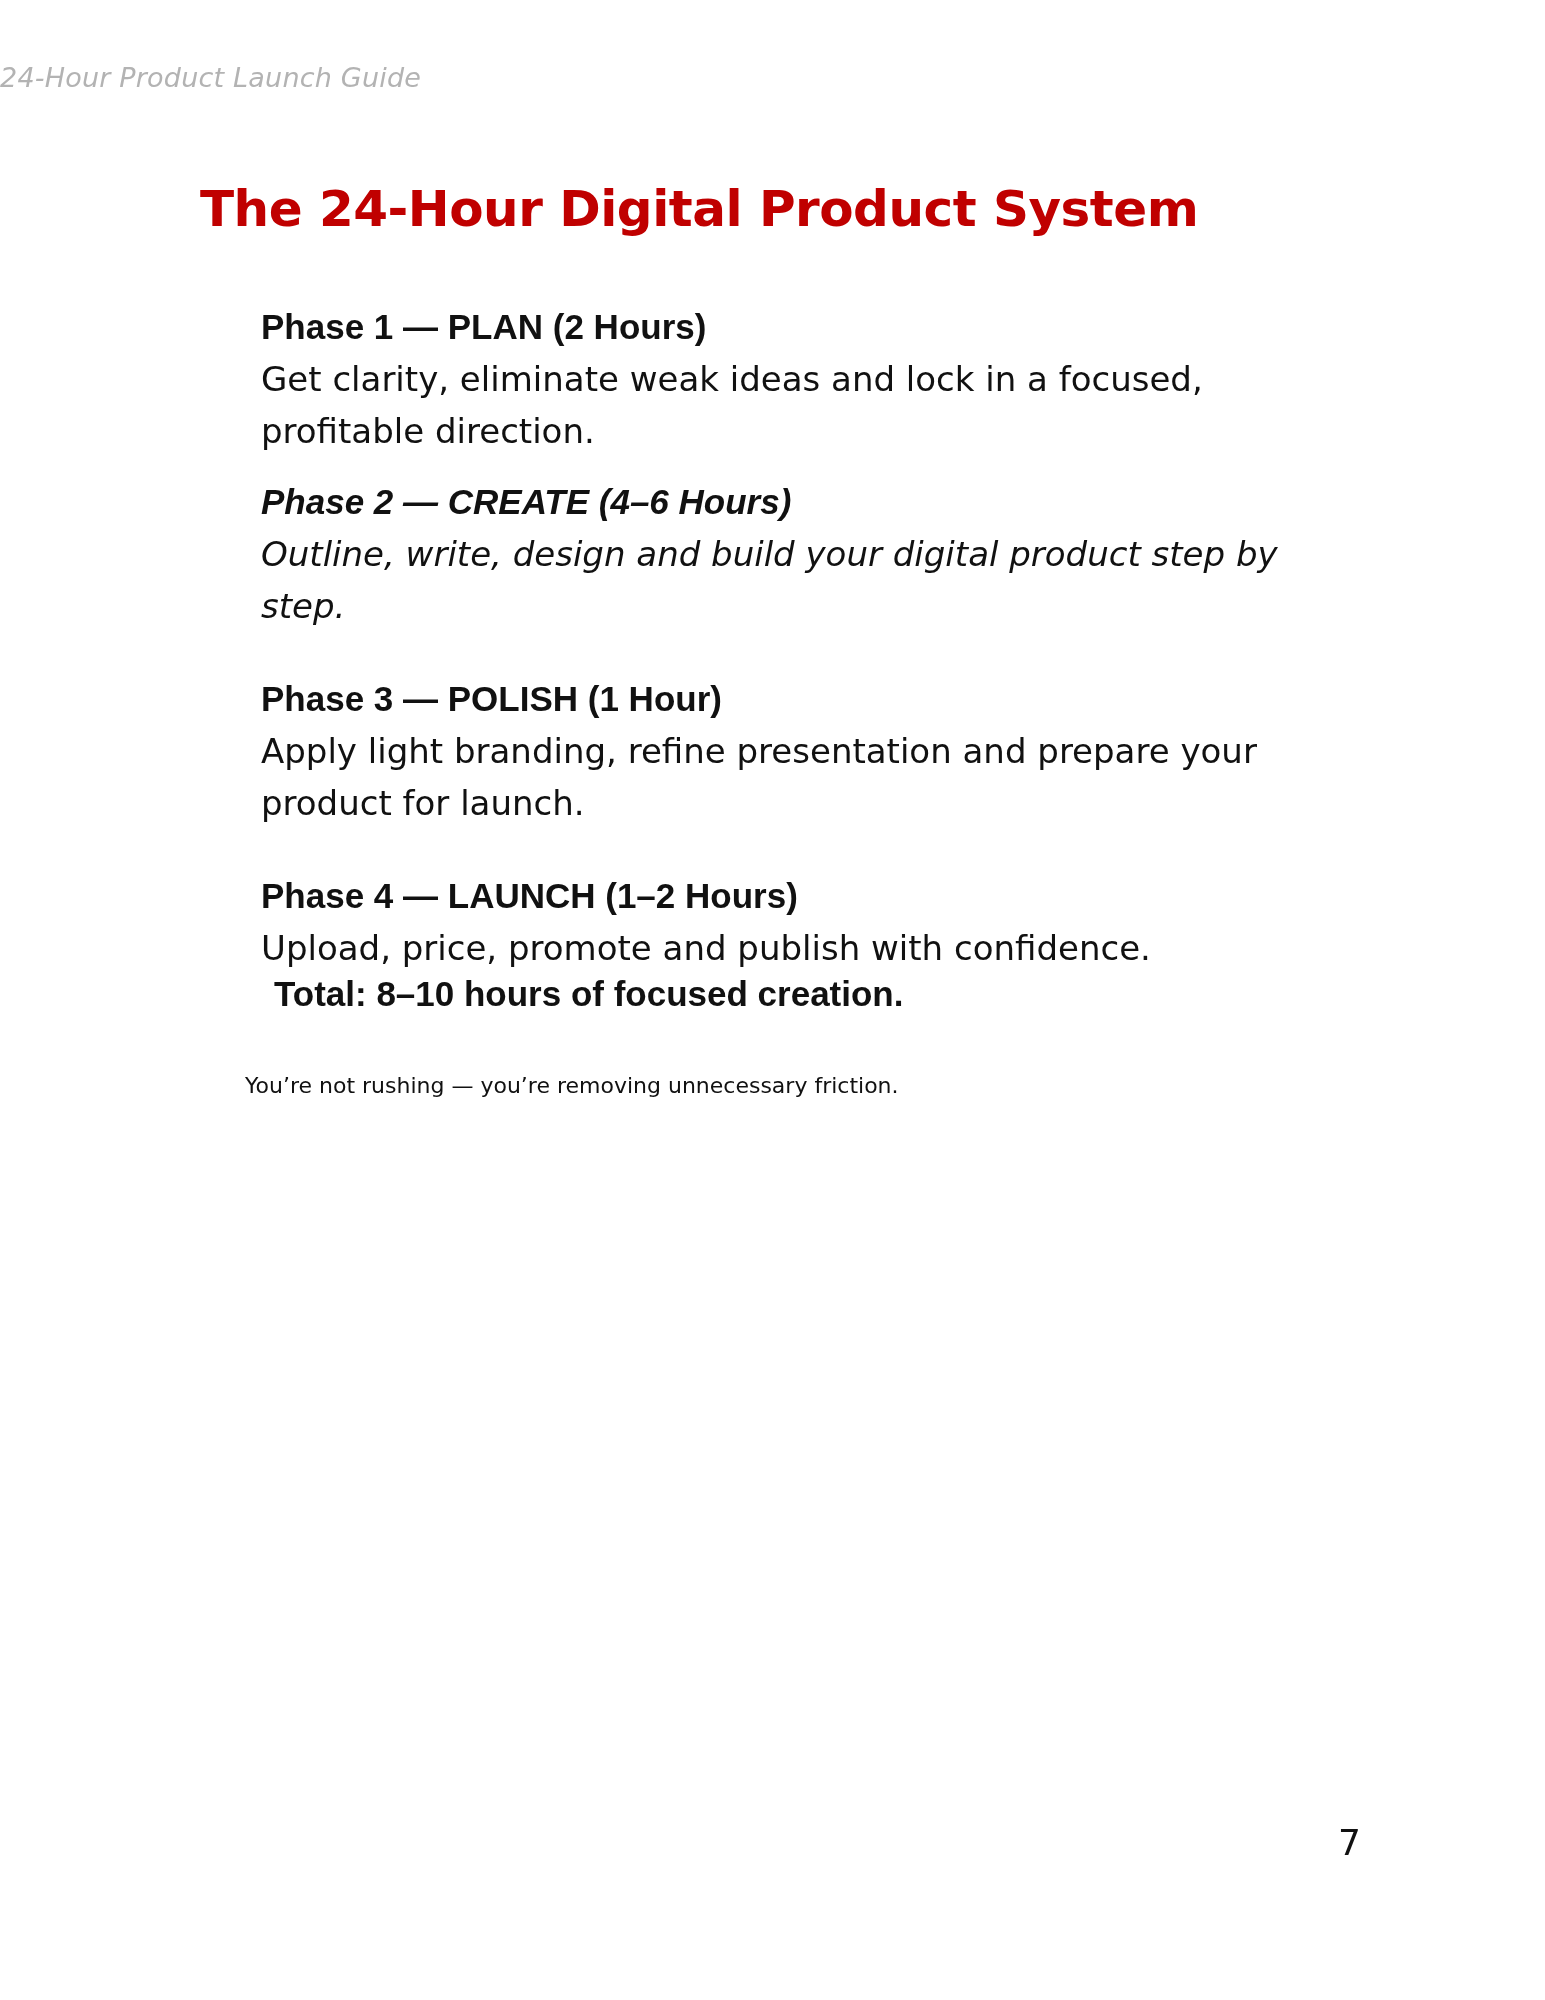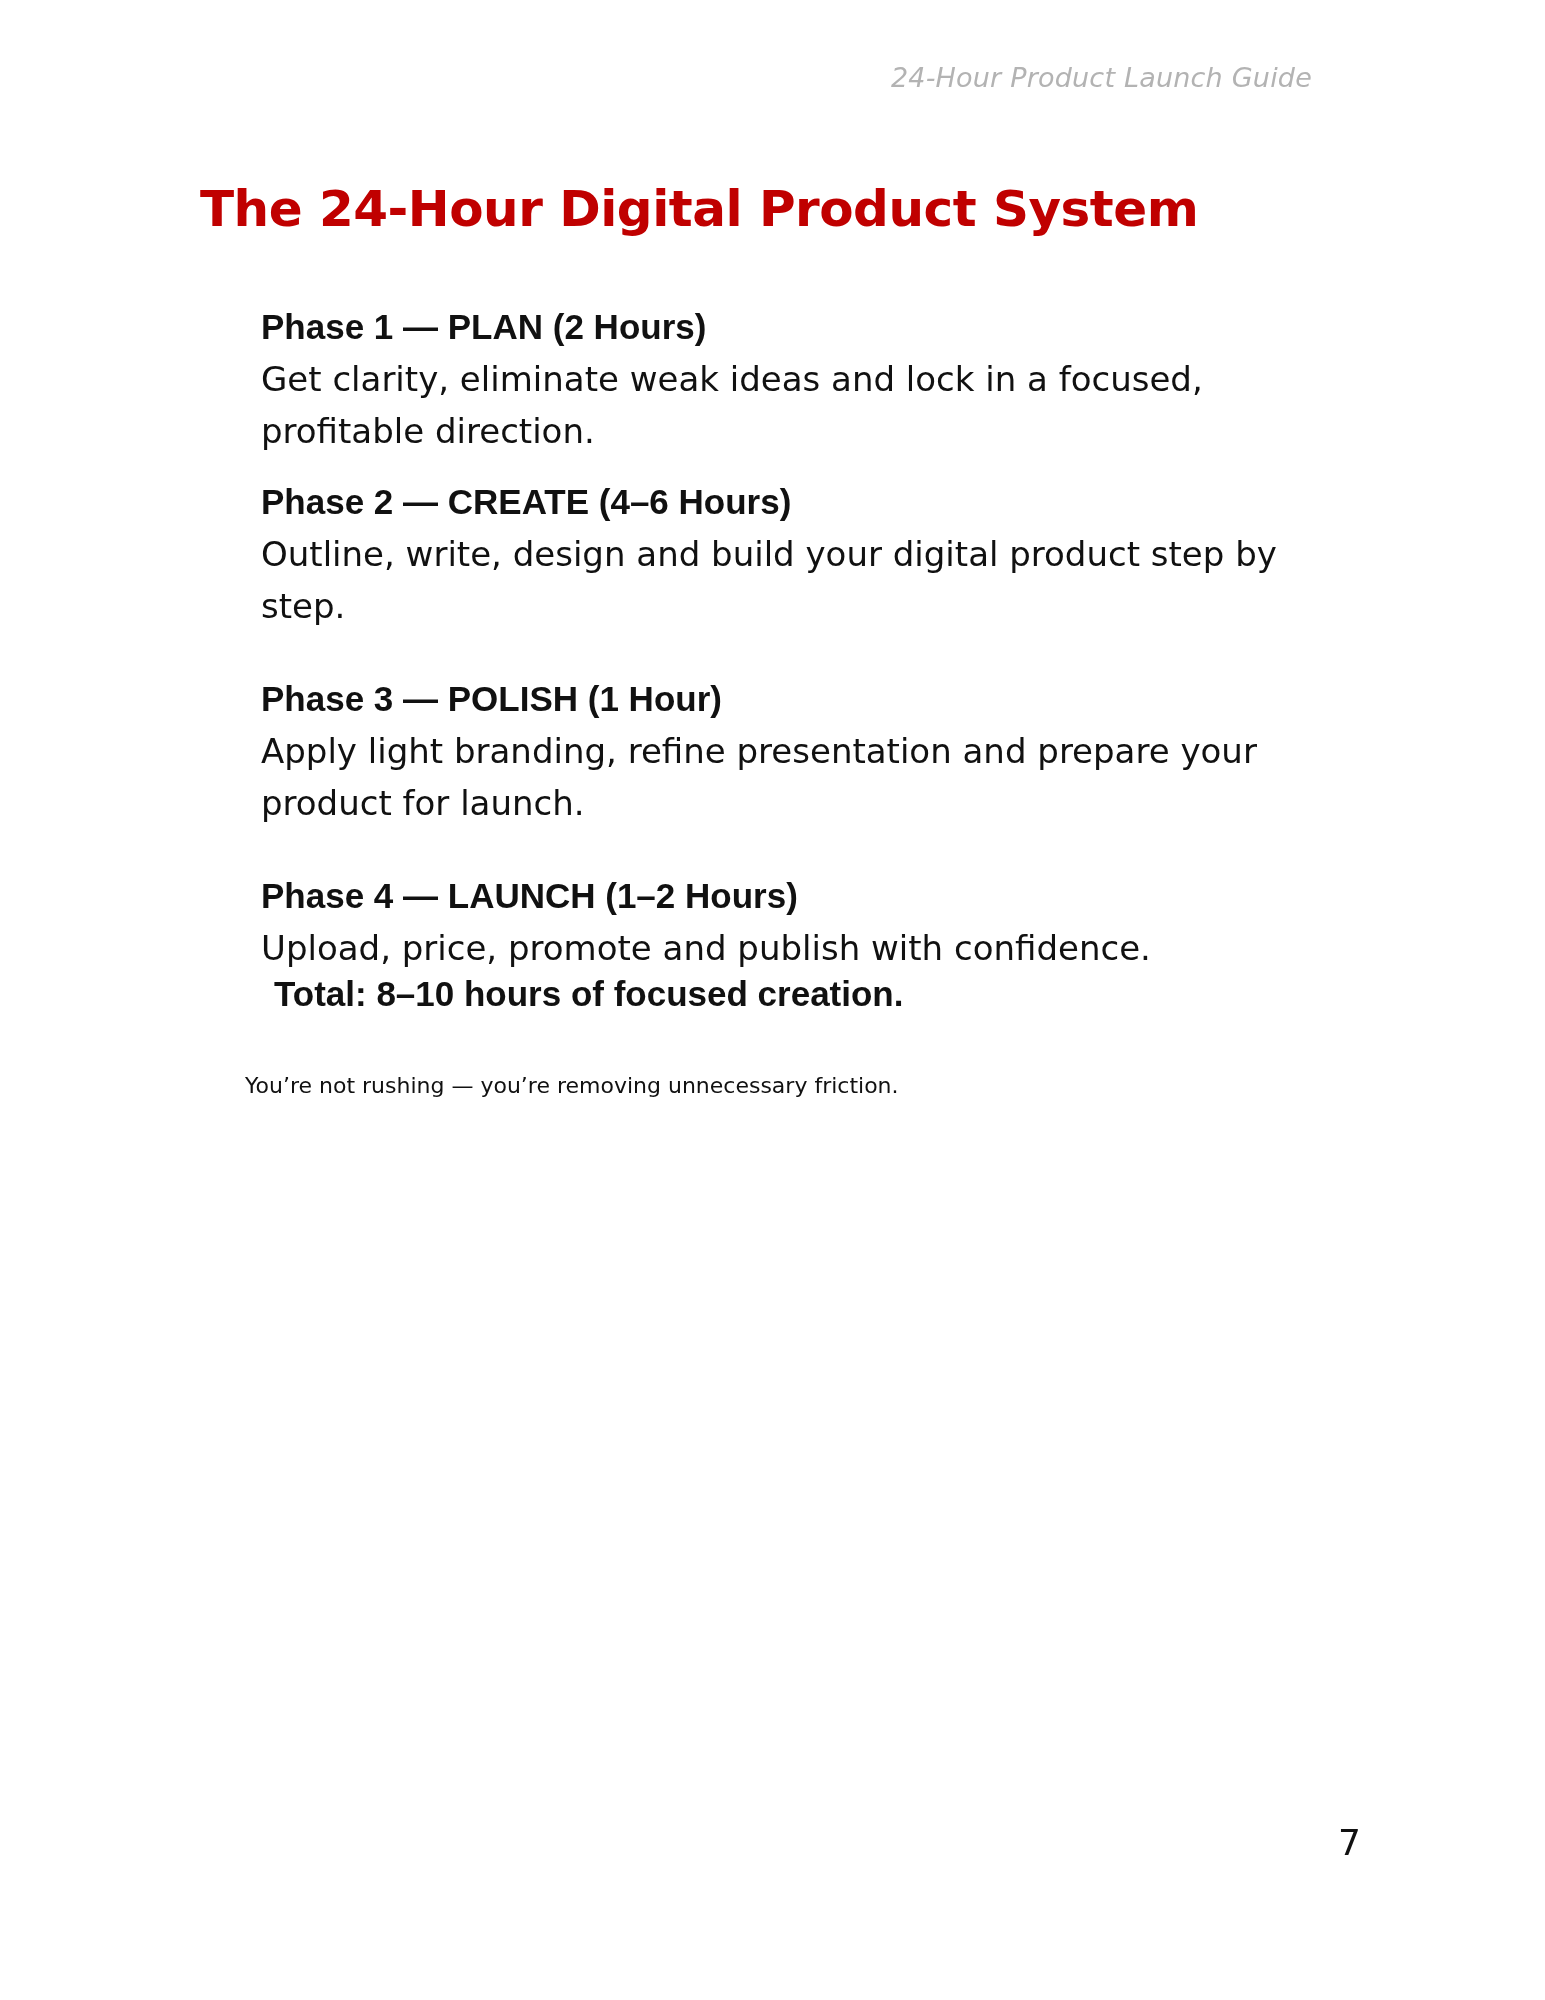--- a/index.html
+++ b/index.html
@@ -1,24 +1,24 @@
 <!DOCTYPE html>
 <html><head>
 <meta charset="utf-8">
 <style>
   html, body { margin: 0; padding: 0; background: #ffffff; }
   body { width: 1545px; height: 2000px; position: relative; overflow: hidden; font-family: "Liberation Sans", sans-serif; color: #111; }
-  .running-header { position: absolute; top: 62px; left: 0; width: 1312px; text-align: right; font-family: "DejaVu Sans", sans-serif; font-style: italic; font-weight: 300; font-size: 27px; color: #b3b3b3; letter-spacing: 0.2px; }
+  .running-header { position: absolute; top: 62px; left: 0; width: 1312px; text-align: left; font-family: "DejaVu Sans", sans-serif; font-style: italic; font-weight: 300; font-size: 27px; color: #b3b3b3; letter-spacing: 0.2px; }
   .title { position: absolute; top: 180px; left: 200px; margin: 0; font-family: "DejaVu Sans", sans-serif; font-weight: bold; font-size: 50px; color: #c00000; letter-spacing: -0.5px; }
   .content { position: absolute; left: 245px; top: 285px; width: 1120px; }
   .phase { margin: 16px; }
   .phase-heading { font-family: "Liberation Sans", sans-serif; font-weight: bold; font-size: 35px; line-height: 52px; color: #111; }
   .phase-body { font-family: "DejaVu Sans", sans-serif; font-size: 34px; line-height: 52px; color: #111; }
   .p1 { position: absolute; top: 0; }
-  .p2 { position: absolute; top: 175px; }
+  .p2 { position: absolute; top: 175px; font-style: italic; }
   .p3 { position: absolute; top: 372px; }
   .p4 { position: absolute; top: 569px; }
   .total { position: absolute; top: 683px; font-family: "Liberation Sans", sans-serif; font-weight: bold; font-size: 35px; line-height: 52px; margin-left: 29px; }
   .closing { position: absolute; top: 775px; font-family: "DejaVu Sans", sans-serif; font-size: 22px; line-height: 52px; white-space: nowrap; }
   .page-number { position: absolute; top: 1822px; left: 1338px; font-family: "DejaVu Sans", sans-serif; font-size: 36px; color: #111; }
 </style>
 </head>
 <body>
 
 <div class="running-header">24-Hour Product Launch Guide</div>

